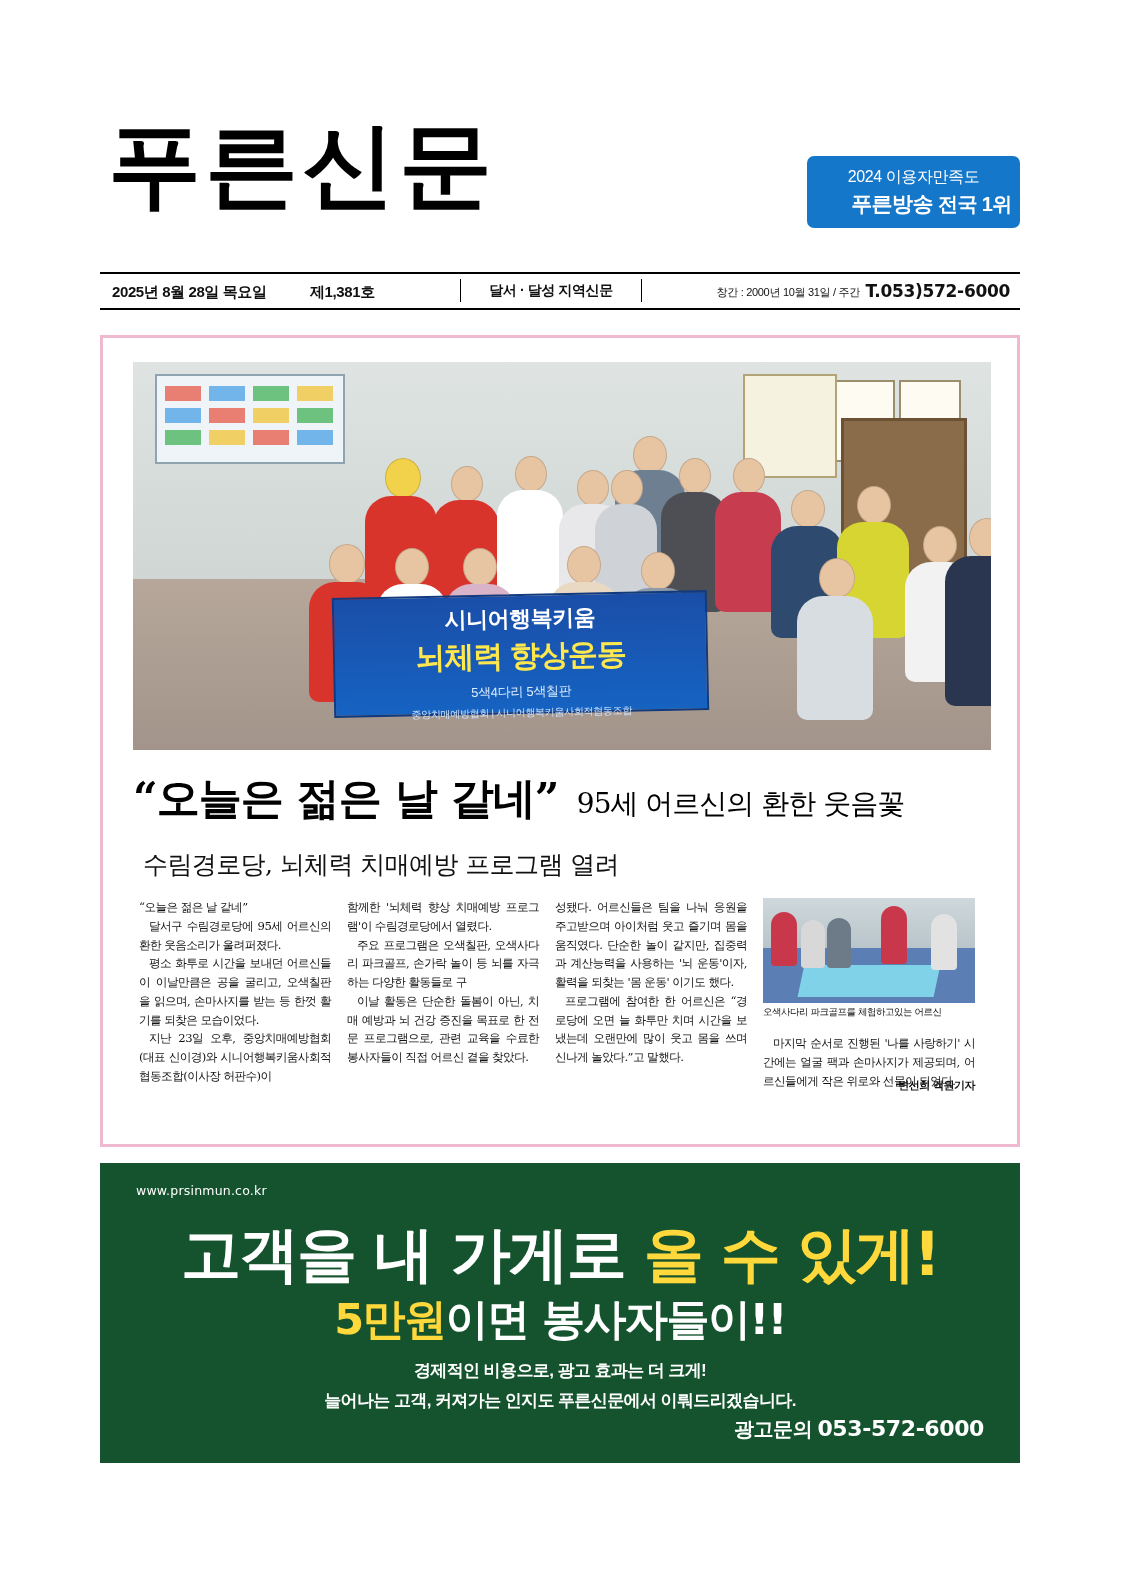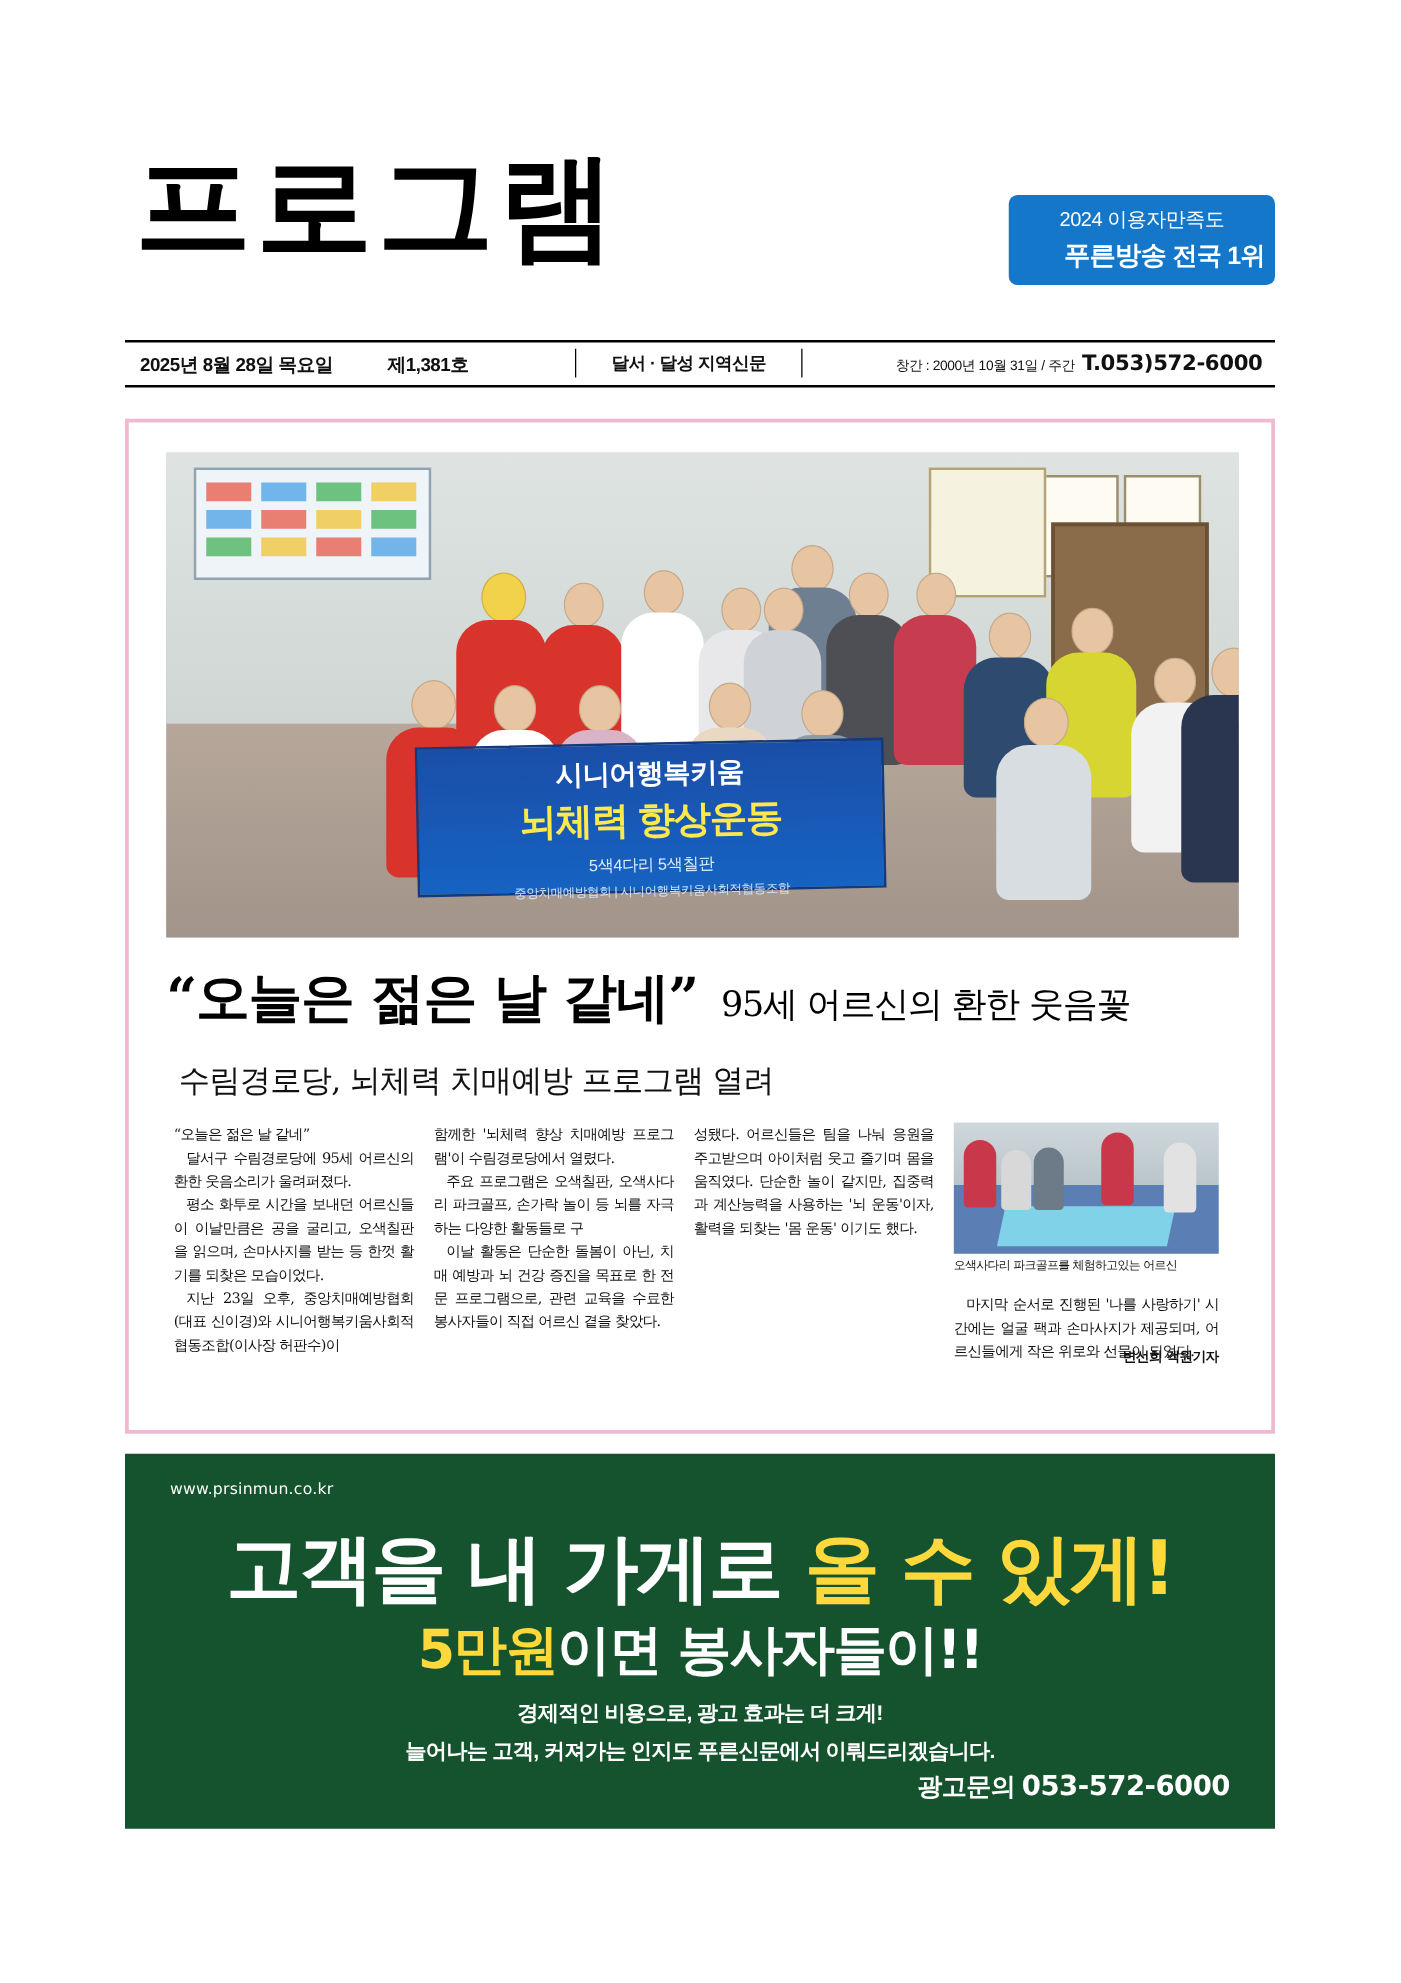--- a/index.html
+++ b/index.html
@@ -370,21 +370,21 @@
     font-family: "DejaVu Sans", sans-serif;
     font-size: 22px;
   }
 </style>
 </head>
 <body>
 
 <div class="page">
 
   <div class="masthead">
-    <div class="paper-title">프로그램</div>
+    <div class="paper-title">푸른신문</div>
     <div class="award-badge">
       <div class="line1">2024 이용자만족도</div>
       <div class="line2">
         <span>푸른방송</span>
         <span class="small">전국 1위</span>
       </div>
     </div>
   </div>
 
   <div class="infobar">
@@ -496,20 +496,21 @@
         <p>평소 화투로 시간을 보내던 어르신들이 이날만큼은 공을 굴리고, 오색칠판을 읽으며, 손마사지를 받는 등 한껏 활기를 되찾은 모습이었다.</p>
         <p>지난 23일 오후, 중앙치매예방협회(대표 신이경)와 시니어행복키움사회적협동조합(이사장 허판수)이</p>
       </div>
       <div class="col c2">
         <p class="noind">함께한 '뇌체력 향상 치매예방 프로그램'이 수림경로당에서 열렸다.</p>
         <p>주요 프로그램은 오색칠판, 오색사다리 파크골프, 손가락 놀이 등 뇌를 자극하는 다양한 활동들로 구</p>
         <p>이날 활동은 단순한 돌봄이 아닌, 치매 예방과 뇌 건강 증진을 목표로 한 전문 프로그램으로, 관련 교육을 수료한 봉사자들이 직접 어르신 곁을 찾았다.</p>
       </div>
       <div class="col c3">
         <p class="noind">성됐다. 어르신들은 팀을 나눠 응원을 주고받으며 아이처럼 웃고 즐기며 몸을 움직였다. 단순한 놀이 같지만, 집중력과 계산능력을 사용하는 '뇌 운동'이자, 활력을 되찾는 '몸 운동' 이기도 했다.</p>
+        <p>프로그램에 참여한 한 어르신은 “경로당에 오면 늘 화투만 치며 시간을 보냈는데 오랜만에 많이 웃고 몸을 쓰며 신나게 놀았다.”고 말했다.</p>
       </div>
 
       <div class="photo-small">
         <div class="fl"></div>
         <div class="mat"></div>
         <div class="pp" style="left:8px; top:14px; width:26px; height:54px; background:#c8384a;"></div>
         <div class="pp" style="left:38px; top:22px; width:24px; height:48px; background:#d8d8d8;"></div>
         <div class="pp" style="left:64px; top:20px; width:24px; height:50px; background:#6d7a88;"></div>
         <div class="pp" style="left:118px; top:8px; width:26px; height:58px; background:#c8384a;"></div>
         <div class="pp" style="left:168px; top:16px; width:26px; height:56px; background:#e2e2e2;"></div>

